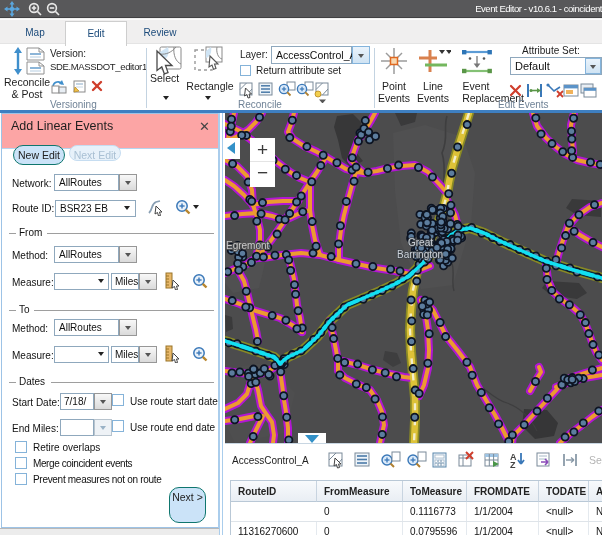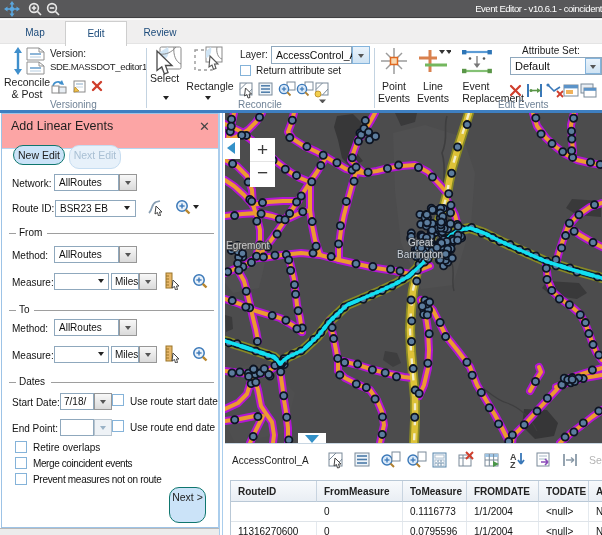--- a/index.html
+++ b/index.html
@@ -239,21 +239,21 @@
       </g>
  </svg>
  <div class="glabel" style="left:498px">Edit Events</div>
 </div>
 <div class="abs" id="blueline"></div>
 
 <div class="abs" id="leftcol">
  <div id="panel">
   <div id="phead">Add Linear Events<span class="x">✕</span></div>
   <div class="btn" style="left:11px;top:31px;width:52px;height:20px;line-height:19px">New Edit</div>
-  <div class="btn dis" style="left:67px;top:31px;width:52px;height:24px;line-height:19px">Next Edit</div>
+  <div class="btn dis" style="left:67px;top:31px;width:52px;height:16px;line-height:19px">Next Edit</div>
   <div class="lbl" style="left:10px;top:64px">Network:</div>
   <div class="inbox" style="left:52px;top:60px;width:65px;height:17px;line-height:15px;padding-left:4px">AllRoutes</div>
   <div class="dbtn" style="left:117px;top:60px;height:17px"></div>
   <div class="lbl" style="left:10px;top:89px">Route ID:</div>
   <div class="inbox" style="left:53px;top:86px;width:81px;height:17px;line-height:15px;padding-left:4px">BSR23 EB</div>
   <div class="carr" style="left:122px;top:92px"></div>
   <svg class="abs" style="left:145px;top:85px" width="18" height="17" viewBox="0 0 18 17">
         <path d="M2,14 C6,10 4,5 9,3 L13,2" fill="none" stroke="#8aa0b4" stroke-width="1.8"></path>
         <path d="M9,7 L15,13 L12.5,13 L13.5,16.5 L11.5,17 L10.5,13.5 L8,15 Z" fill="#fff" stroke="#444" stroke-width="1"></path>
       </svg>
@@ -315,21 +315,21 @@
         <line x1="10.8" y1="10.8" x2="14.5" y2="14.5" stroke="#b8862e" stroke-width="2.4"></line>
       </svg>
   <div class="hr" style="left:7px;top:268px;width:7px"></div>
       <div class="lbl" style="left:17px;top:262px">Dates</div>
       <div class="hr" style="left:49px;top:268px;width:163px"></div>
   <div class="lbl" style="left:10px;top:283px">Start Date:</div>
   <div class="inbox" style="left:58px;top:279px;width:34px;height:17px;line-height:15px;padding-left:3px">7/18/</div>
   <div class="dbtn" style="left:92px;top:279px;height:17px"></div>
   <div class="cb" style="left:110px;top:280px"></div>
   <div class="lbl" style="left:128px;top:282px">Use route start date</div>
-  <div class="lbl" style="left:10px;top:309px">End Point:</div>
+  <div class="lbl" style="left:10px;top:309px">End Miles:</div>
   <div class="inbox" style="left:58px;top:305px;width:34px;height:17px"></div>
   <div class="dbtn dis" style="left:92px;top:305px;height:17px;background:#eef2f6;border-color:#b8c4ce"></div>
   <div class="cb" style="left:110px;top:306px"></div>
   <div class="lbl" style="left:128px;top:308px">Use route end date</div>
   <div class="cb" style="left:13px;top:327px"></div>
   <div class="lbl" style="left:31px;top:328px">Retire overlaps</div>
   <div class="cb" style="left:13px;top:343px"></div>
   <div class="lbl" style="left:31px;top:344px;letter-spacing:-0.4px">Merge coincident events</div>
   <div class="cb" style="left:13px;top:359px"></div>
   <div class="lbl" style="left:31px;top:360px;letter-spacing:-0.3px">Prevent measures not on route</div>

